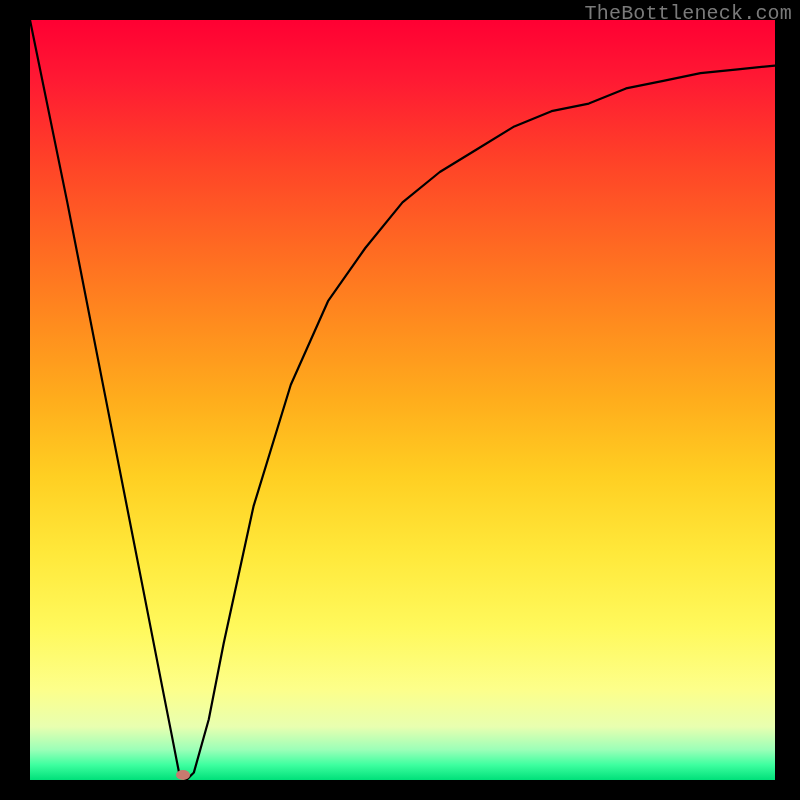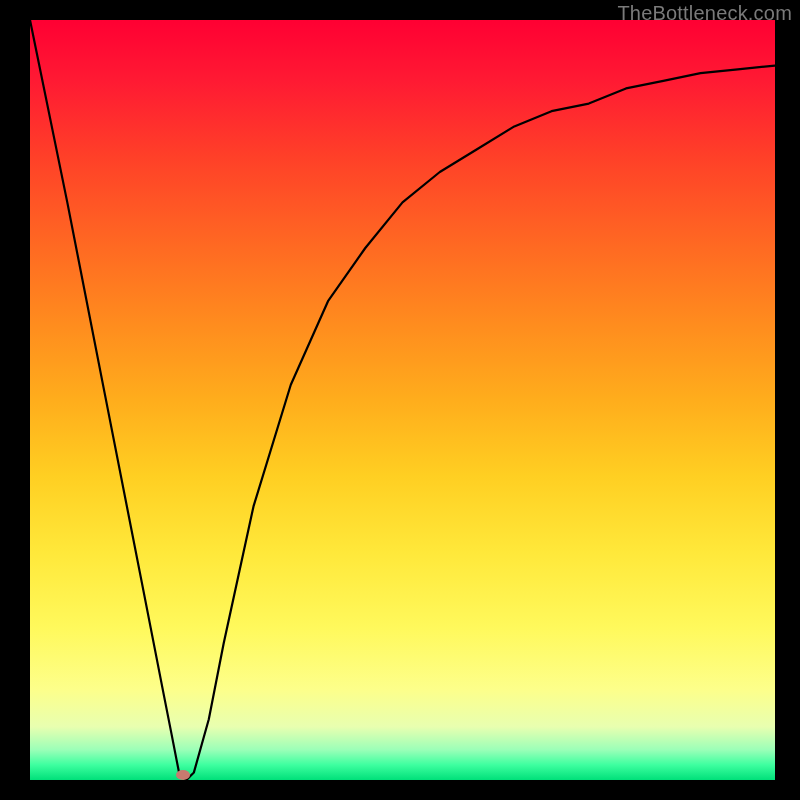--- a/index.html
+++ b/index.html
@@ -11,20 +11,21 @@
     overflow: hidden;
     font-family: Arial, Helvetica, sans-serif;
   }
   .frame {
     position: absolute;
     left: 0;
     top: 0;
     width: 800px;
     height: 800px;
     background: #000;
+    font-family: Liberation Mono, monospace;
   }
   .plot {
     position: absolute;
     left: 30px;
     top: 20px;
     width: 745px;
     height: 760px;
     
   }
   .gradient {

